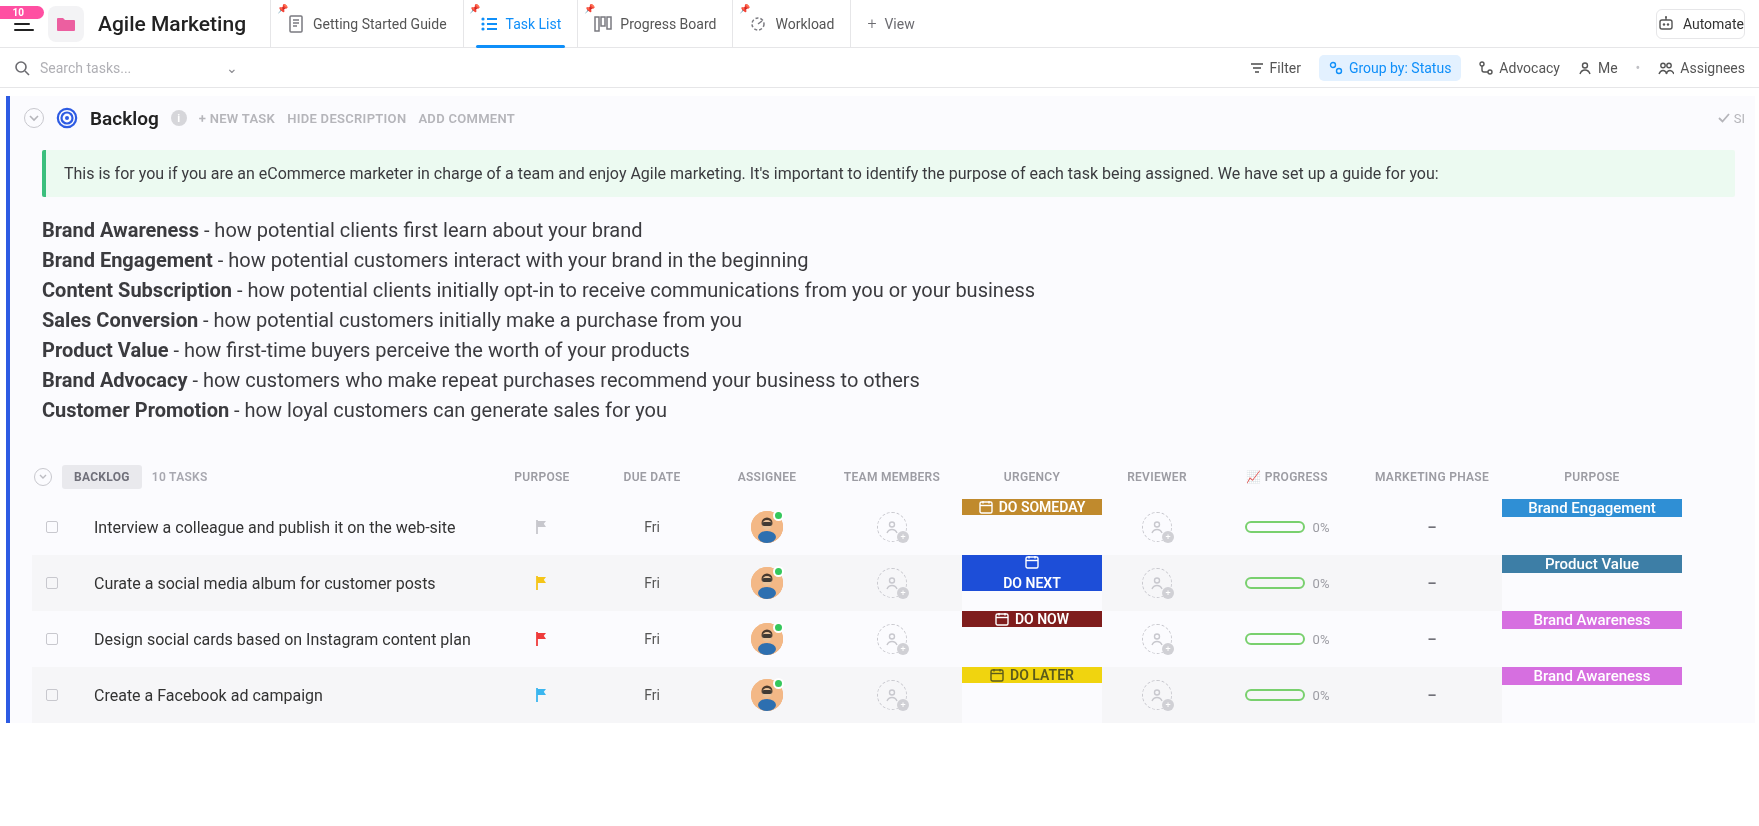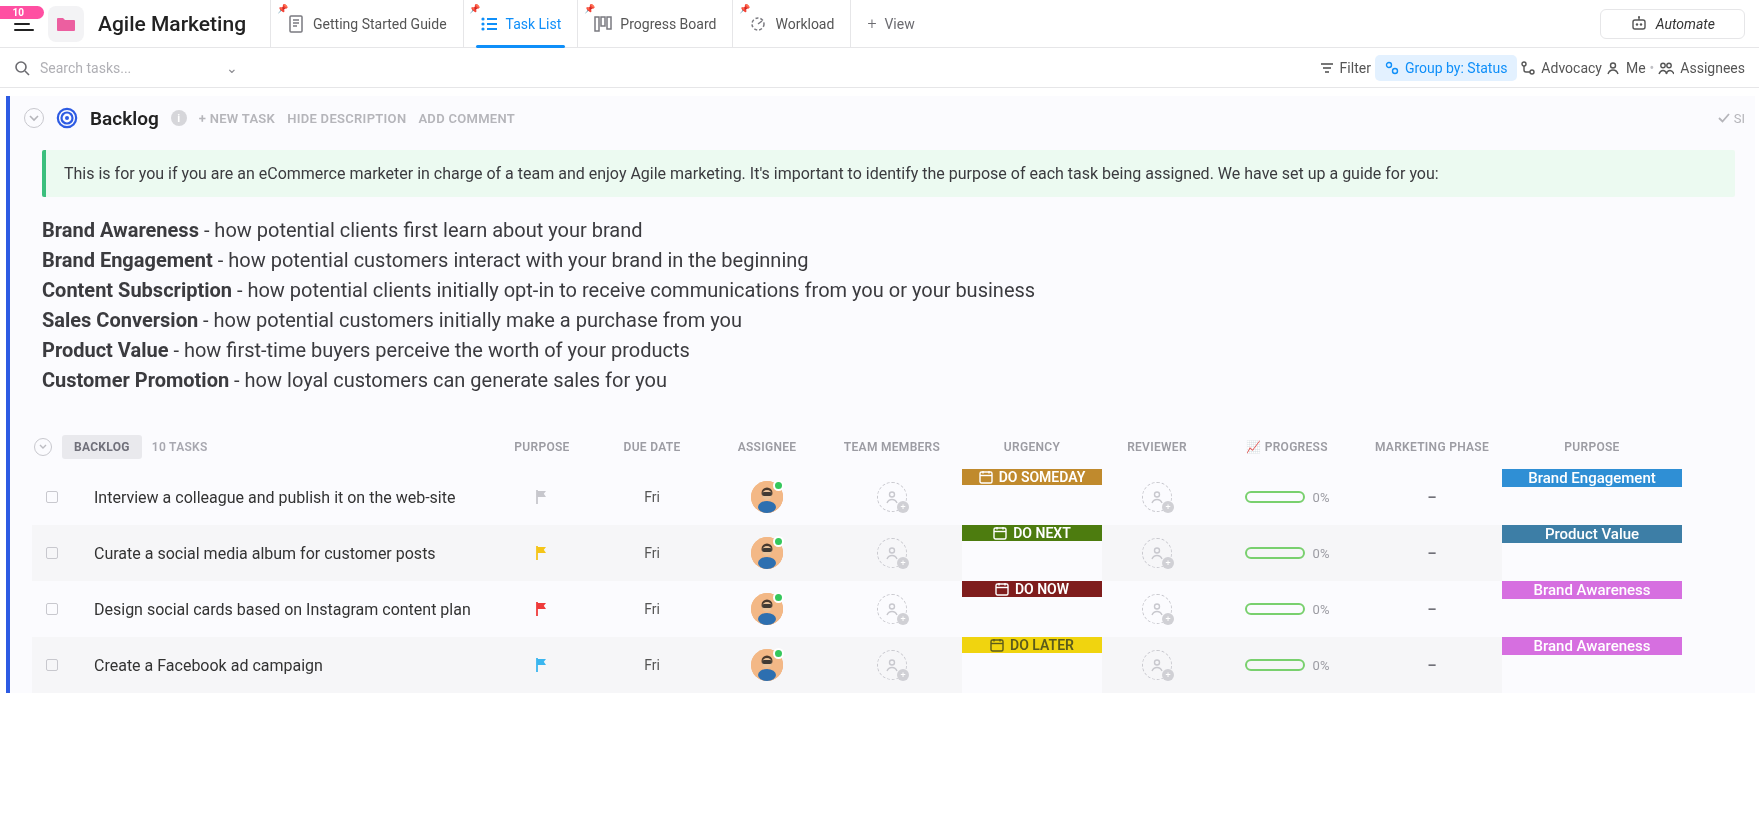--- a/index.html
+++ b/index.html
@@ -23,28 +23,28 @@
   .folder-chip{width:36px;height:36px;margin-left:10px;border-radius:8px;background:#f3f3f5;display:flex;align-items:center;justify-content:center;}
   .page-title{font-size:21px;font-weight:500;margin-left:14px;color:#222;}
   .tabs{display:flex;align-items:stretch;margin-left:24px;height:48px;}
   .tab{display:flex;align-items:center;gap:8px;padding:0 16px;color:#555;position:relative;cursor:pointer;border-left:1px solid var(--border);}
   .tab.active{color:var(--blue);}
   .tab.active::after{content:"";position:absolute;left:12px;right:12px;bottom:0;height:3px;background:var(--blue);border-radius:2px;}
   .tab.last{border-right:1px solid var(--border);}
   .tab .pin{position:absolute;top:4px;left:6px;font-size:9px;color:#9aa0a6;}
   .tab-icon{width:18px;height:18px;display:flex;align-items:center;justify-content:center;}
   .spacer{flex:1;}
-  .automate{display:flex;align-items:center;gap:8px;border:1px solid var(--border);border-radius:6px;padding:6px 29px;color:#333;cursor:pointer;margin-right:4px;font-style:italic;}
+  .automate{display:flex;align-items:center;gap:8px;border:1px solid var(--border);border-radius:6px;padding:6px 0;color:#333;cursor:pointer;margin-right:4px;}
   
   .subbar{display:flex;align-items:center;height:40px;padding:0 14px;border-bottom:1px solid var(--border);color:#666;}
   .search-wrap{display:flex;align-items:center;gap:8px;}
   .search-input{border:none;outline:none;font-size:14px;color:#333;width:180px;background:transparent;}
   .search-input::placeholder{color:#b0b0b5;}
   .chev-sm{color:#8d8d92;}
-  .right-tools{display:flex;align-items:center;gap:4px;}
+  .right-tools{display:flex;align-items:center;gap:18px;}
   .tool{display:flex;align-items:center;gap:6px;color:#555;cursor:pointer;font-size:14px;}
   .tool.group{background:var(--light-blue);color:var(--blue);padding:5px 10px;border-radius:5px;}
   .dot-sep{color:#bfbfc4;}
   
   .group-container{margin:8px 4px 0 6px;border-left:4px solid #2d5be3;background:#fbfbfe;padding:0 0 0 4px;}
   .group-head{display:flex;align-items:center;gap:12px;height:44px;padding:0 10px;}
   .collapse-circle{width:20px;height:20px;border-radius:50%;border:1.5px solid #c8c8ce;display:flex;align-items:center;justify-content:center;color:#b5b5ba;}
   .spiral-icon{width:22px;height:22px;}
   .group-title{font-size:19px;font-weight:600;color:#222;}
   .info-bullet{width:16px;height:16px;border-radius:50%;background:#d6d6da;color:#fff;font-size:11px;font-weight:700;display:flex;align-items:center;justify-content:center;}
@@ -248,20 +248,21 @@
   </div>
 
   <div class="desc-callout">This is for you if you are an eCommerce marketer in charge of a team and enjoy Agile marketing. It's important to identify the purpose of each task being assigned. We have set up a guide for you:</div>
 
   <div class="definitions">
     <div><b>Brand Awareness</b><span> - how potential clients first learn about your brand</span></div>
     <div><b>Brand Engagement</b><span> - how potential customers interact with your brand in the beginning</span></div>
     <div><b>Content Subscription</b><span> - how potential clients initially opt-in to receive communications from you or your business</span></div>
     <div><b>Sales Conversion</b><span> - how potential customers initially make a purchase from you</span></div>
     <div><b>Product Value</b><span> - how first-time buyers perceive the worth of your products</span></div>
+    <div><b>Brand Advocacy</b><span> - how customers who make repeat purchases recommend your business to others</span></div>
     <div><b>Customer Promotion</b><span> - how loyal customers can generate sales for you</span></div>
   </div>
 
   <div class="tbl-wrap">
     <div class="tbl">
 
       <div class="hdr first" style="grid-column:1 / span 2;">
         <div class="collapse-tiny">
           <svg width="8" height="6" viewBox="0 0 8 6">
               <path d="M1 1l3 3 3-3" fill="none" stroke="#bcbcc2" stroke-width="1.4"></path>
@@ -357,21 +358,21 @@
   </div>
 </div><div class="cell" style="background: var(--row-alt);">
   <div class="empty-av">
     <svg width="16" height="16" viewBox="0 0 16 16">
                 <circle cx="8" cy="5.5" r="2.5" fill="none" stroke="#c8c8ce" stroke-width="1.4"></circle>
                 <path d="M3 14c1-2.5 2.8-3.5 5-3.5s4 1 5 3.5" fill="none" stroke="#c8c8ce" stroke-width="1.4"></path>
               </svg>
     <div class="plus">+</div>
   </div>
 </div><div class="cell urgency-cell">
-            <div class="urgency" style="background: #4d7c0f;">
+            <div class="urgency" style="background: #1d4ed8; flex-direction: column;">
               <span style="color: rgb(255, 255, 255);">
   <svg width="14" height="14" viewBox="0 0 14 14">
                   <rect x="1" y="2" width="12" height="11" rx="1.5" fill="none" stroke="currentColor" stroke-width="1.4"></rect>
                   <line x1="1" y1="5.5" x2="13" y2="5.5" stroke="currentColor" stroke-width="1.4"></line>
                   <line x1="4" y1="1" x2="4" y2="3.5" stroke="currentColor" stroke-width="1.4"></line>
                   <line x1="10" y1="1" x2="10" y2="3.5" stroke="currentColor" stroke-width="1.4"></line>
                 </svg>
 </span>
               <span>DO NEXT</span>
             </div>

